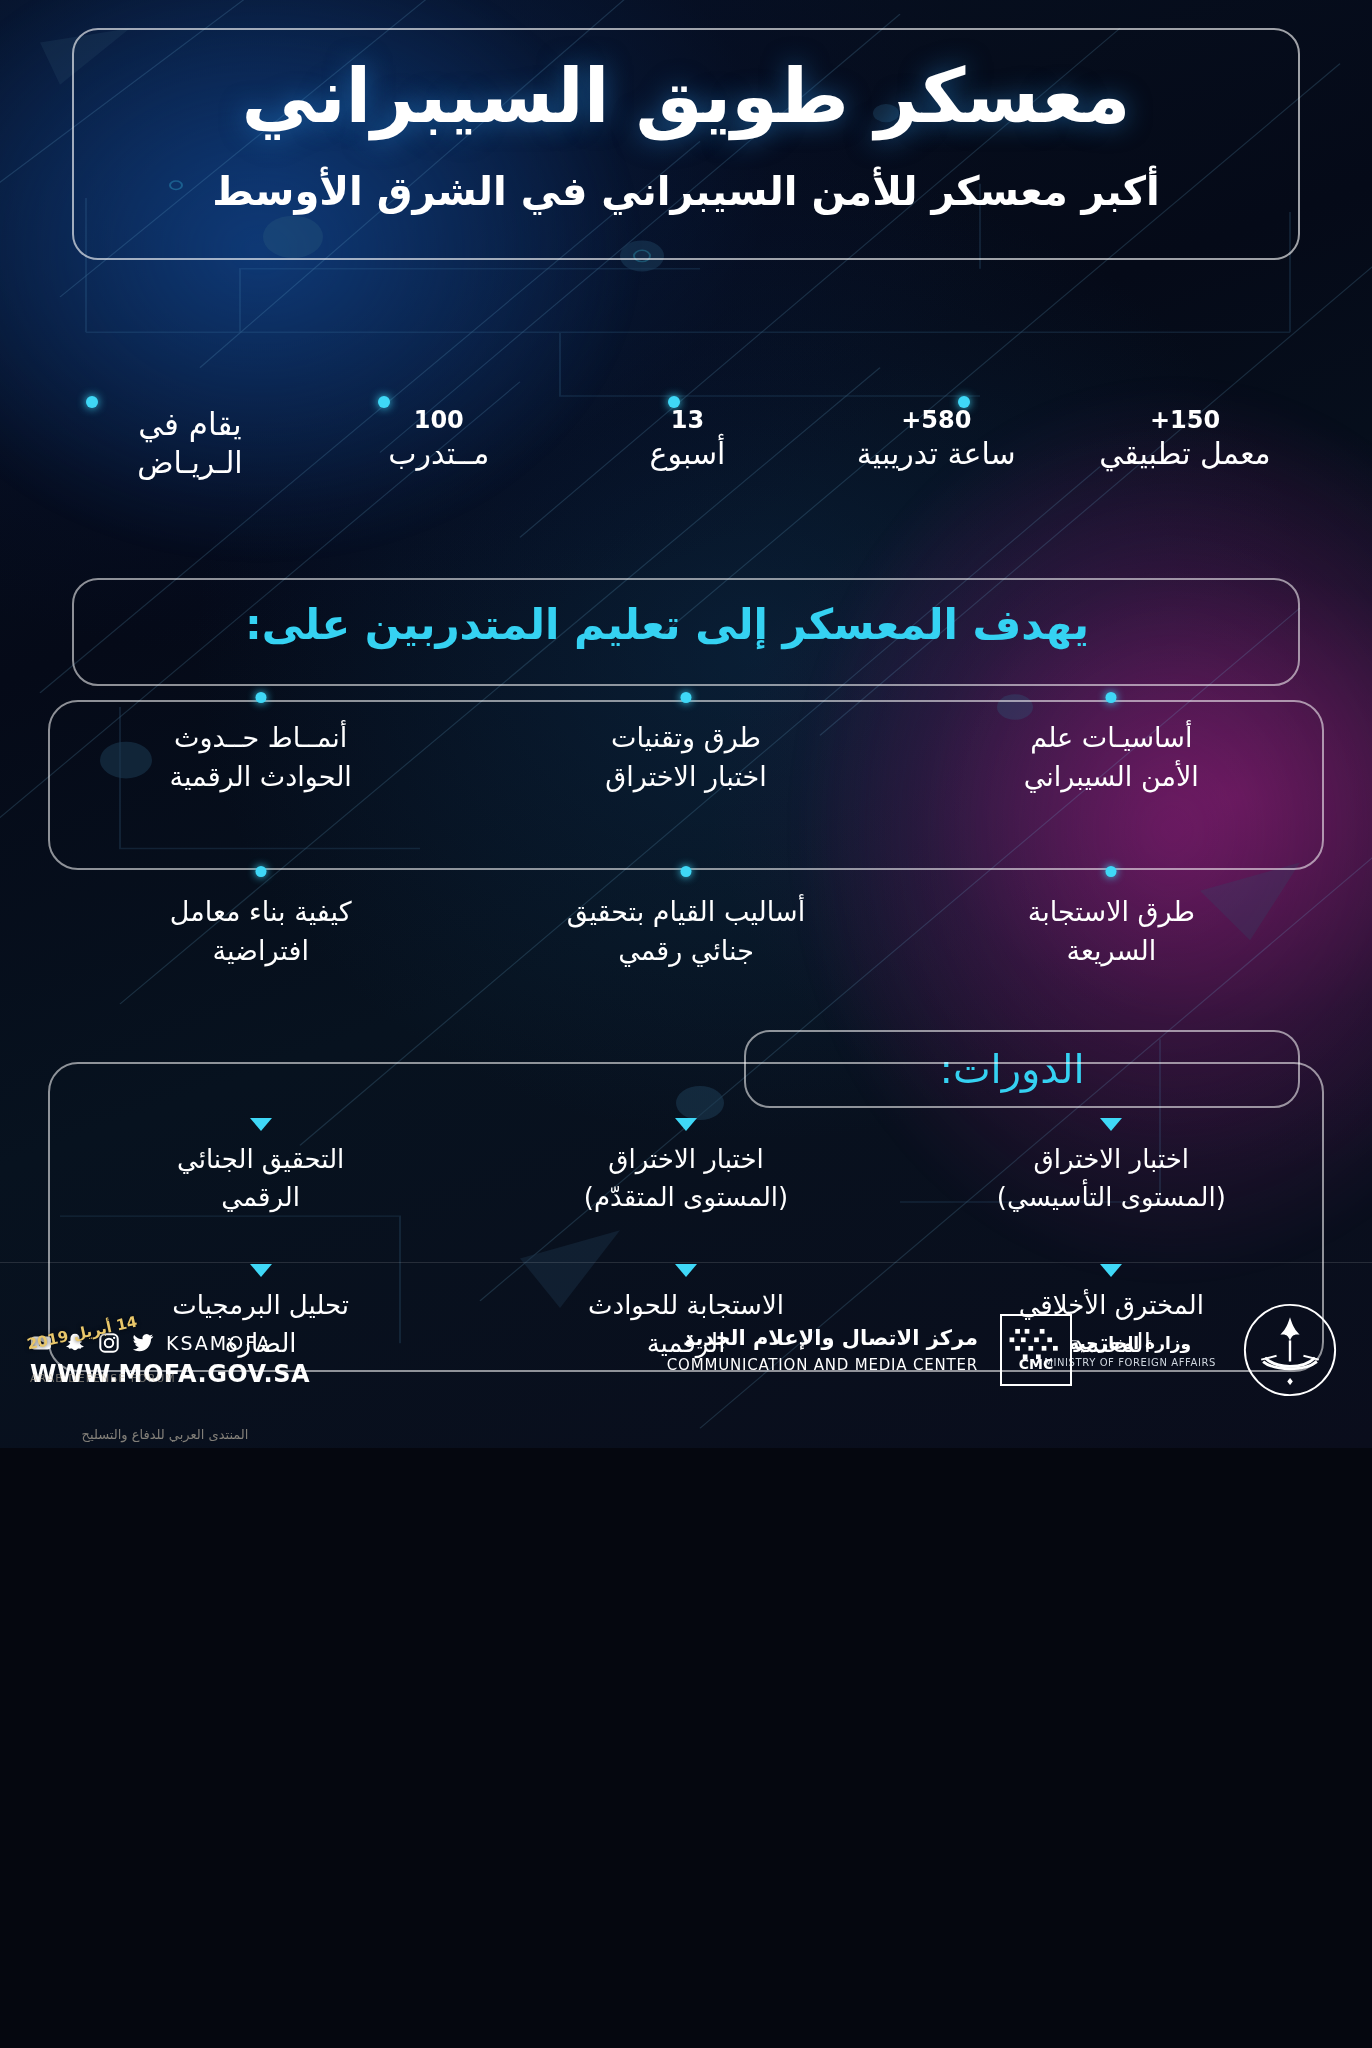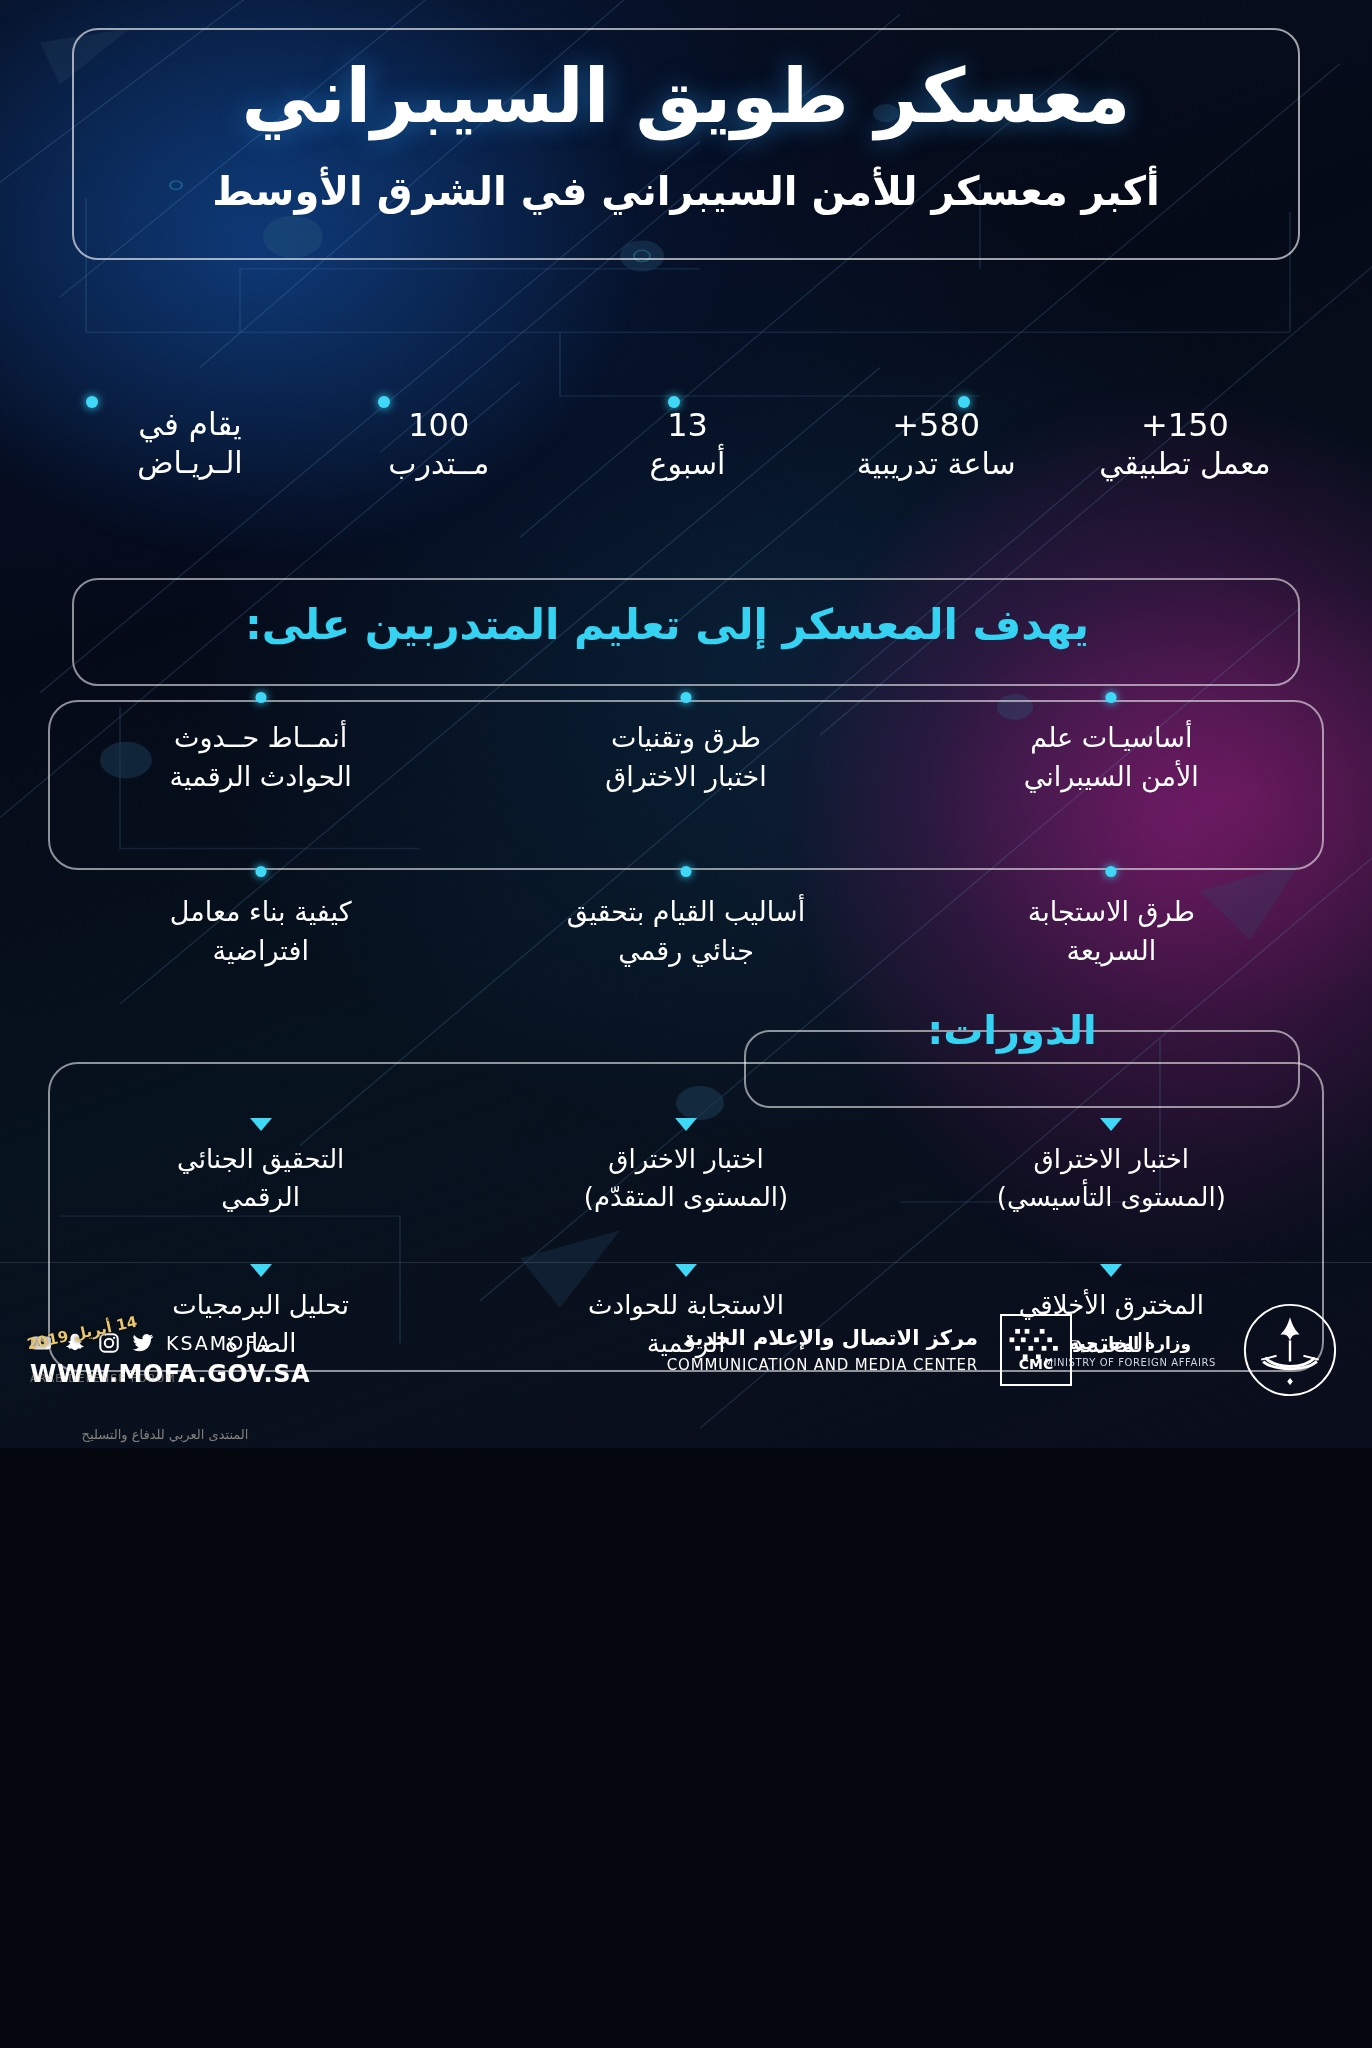--- a/index.html
+++ b/index.html
@@ -63,21 +63,21 @@
     text-align: center;
     font-size: 40px; font-weight: bold; color: #ffffff;
   }
 
   
   #stats {
     position: absolute; left: 70px; top: 405px; width: 1235px;
     display: flex; flex-direction: row-reverse; justify-content: space-between;
   }
   .stat { width: 240px; text-align: center; color: #ffffff; }
-  .stat .num { font-size: 32px; font-weight: normal; line-height: 1.25; }
+  .stat .num { font-size: 24px; font-weight: bold; line-height: 1.25; }
   .stat .lbl { font-size: 30px; line-height: 1.25; }
   .stat .num.ar { font-size: 31px; font-weight: normal; }
 
   
   .node {
     position: absolute; width: 12px; height: 12px; border-radius: 50%;
     background: #3fd8f7; box-shadow: 0 0 10px #3fd8f7;
   }
 
   
@@ -109,23 +109,23 @@
     position: absolute; top: -26px; left: 50%; transform: translateX(-50%);
     width: 11px; height: 11px; border-radius: 50%;
     background: #3fd8f7; box-shadow: 0 0 9px #3fd8f7;
   }
 
   
   #courses-head-panel {
     left: 744px; top: 1030px; width: 556px; height: 78px;
   }
   #courses-head {
-    position: absolute; left: 744px; top: 1007px; width: 536px;
+    position: absolute; left: 744px; top: 1046px; width: 536px;
     text-align: center;
-    font-size: 40px; font-weight: bold; color: #35d2f2;
+    font-size: 40px; font-weight: normal; color: #35d2f2;
   }
   #courses-panel {
     left: 48px; top: 1062px; width: 1276px; height: 310px;
     border-radius: 30px;
   }
   #courses-grid {
     position: absolute; left: 48px; top: 1118px; width: 1276px;
     display: grid; grid-template-columns: repeat(3, 1fr);
     row-gap: 48px;
     direction: rtl;

